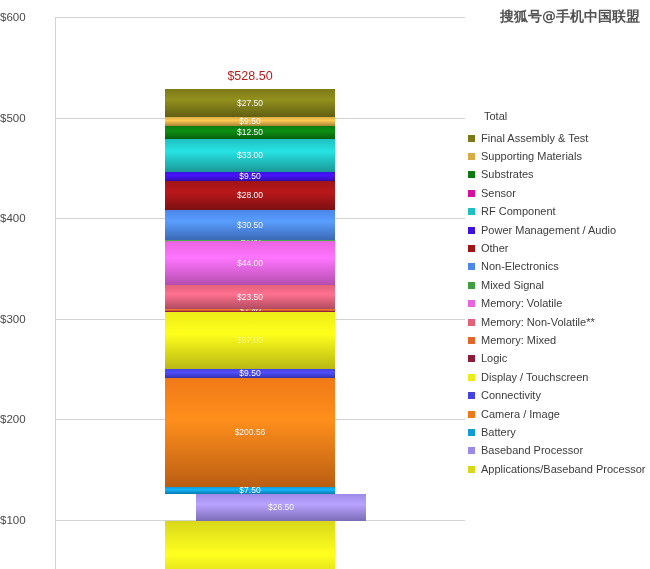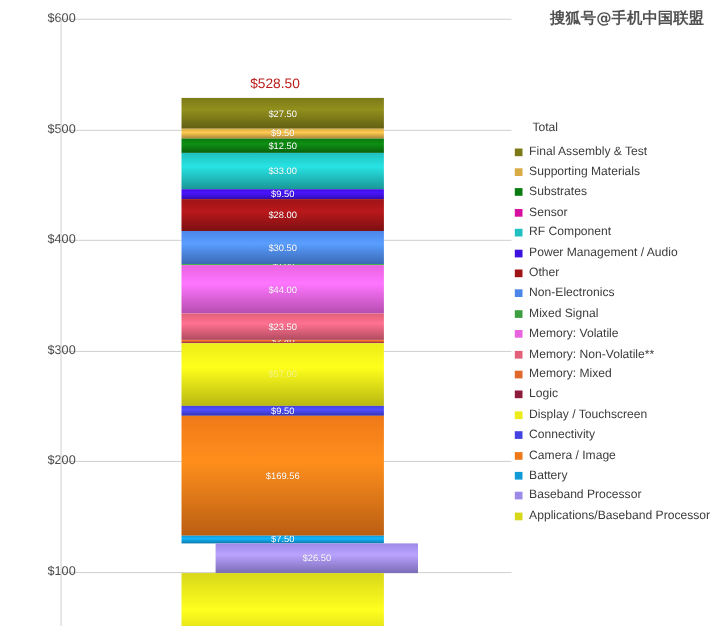--- a/index.html
+++ b/index.html
@@ -29,37 +29,36 @@
   .plot{position:absolute;left:0;top:0;width:470px;height:569px;}
   .gridline{
     position:absolute;
     left:55px;right:5px;
     height:1px;
     background:#d3d3d3;
   }
   .ytick{
     position:absolute;
     left:0;width:48px;
-    text-align:center;
+    text-align:left;
     font-size:11.5px;
     color:#4a4a4a;
     font-family:"Liberation Sans",sans-serif;
     transform:translateY(-50%);
-    padding-left:32px;
   }
   .axis-line{
     position:absolute;
     left:55px;top:17px;bottom:0;
     width:1px;background:#d3d3d3;
   }
 
   
   .bar{
     position:absolute;
-    left:165px;width:184px;
+    left:165px;width:170px;
     bottom:0;
   }
   .bar-total{
     position:absolute;
     left:165px;width:170px;
     text-align:center;
     font-size:12.5px;
     color:#b91c1c;
     font-family:"Liberation Sans",sans-serif;
   }
@@ -170,21 +169,21 @@
           <span class="seg-label">$2.40</span>
         </div>
         <div class="seg" title="Logic" style="height: 0.4024px; background: linear-gradient(rgb(140, 27, 60) 0%, rgb(165, 32, 71) 38%, rgb(109, 21, 47) 100%);"></div>
         <div class="seg" title="Display / Touchscreen" style="height: 57.342px; background: linear-gradient(rgb(236, 236, 24) 0%, rgb(255, 255, 28) 38%, rgb(184, 184, 19) 100%);">
           <span class="seg-label faint">$57.00</span>
         </div>
         <div class="seg" title="Connectivity" style="height: 9.557px; background: linear-gradient(rgb(68, 66, 224) 0%, rgb(80, 78, 255) 38%, rgb(53, 51, 175) 100%);">
           <span class="seg-label">$9.50</span>
         </div>
         <div class="seg" title="Camera / Image" style="height: 108.145px; background: linear-gradient(rgb(239, 121, 24) 0%, rgb(255, 143, 28) 38%, rgb(186, 94, 19) 100%);">
-          <span class="seg-label">$169.56</span>
+          <span class="seg-label">$200.56</span>
         </div>
         <div class="seg" title="Battery" style="height: 7.545px; background: linear-gradient(rgb(14, 155, 216) 0%, rgb(17, 183, 255) 38%, rgb(11, 121, 168) 100%);">
           <span class="seg-label">$7.50</span>
         </div>
         <div class="seg" title="Baseband Processor" style="height: 26.659px; background: linear-gradient(rgb(157, 138, 232) 0%, rgb(185, 163, 255) 38%, rgb(122, 108, 181) 100%); margin-left: 31px;">
           <span class="seg-label">$26.50</span>
         </div>
         <div class="seg" title="Applications/Baseband Processor" style="height: 88.6286px; background: linear-gradient(rgb(216, 216, 26) 0%, rgb(255, 255, 31) 38%, rgb(168, 168, 20) 100%);"></div>
       </div>
   </div>

